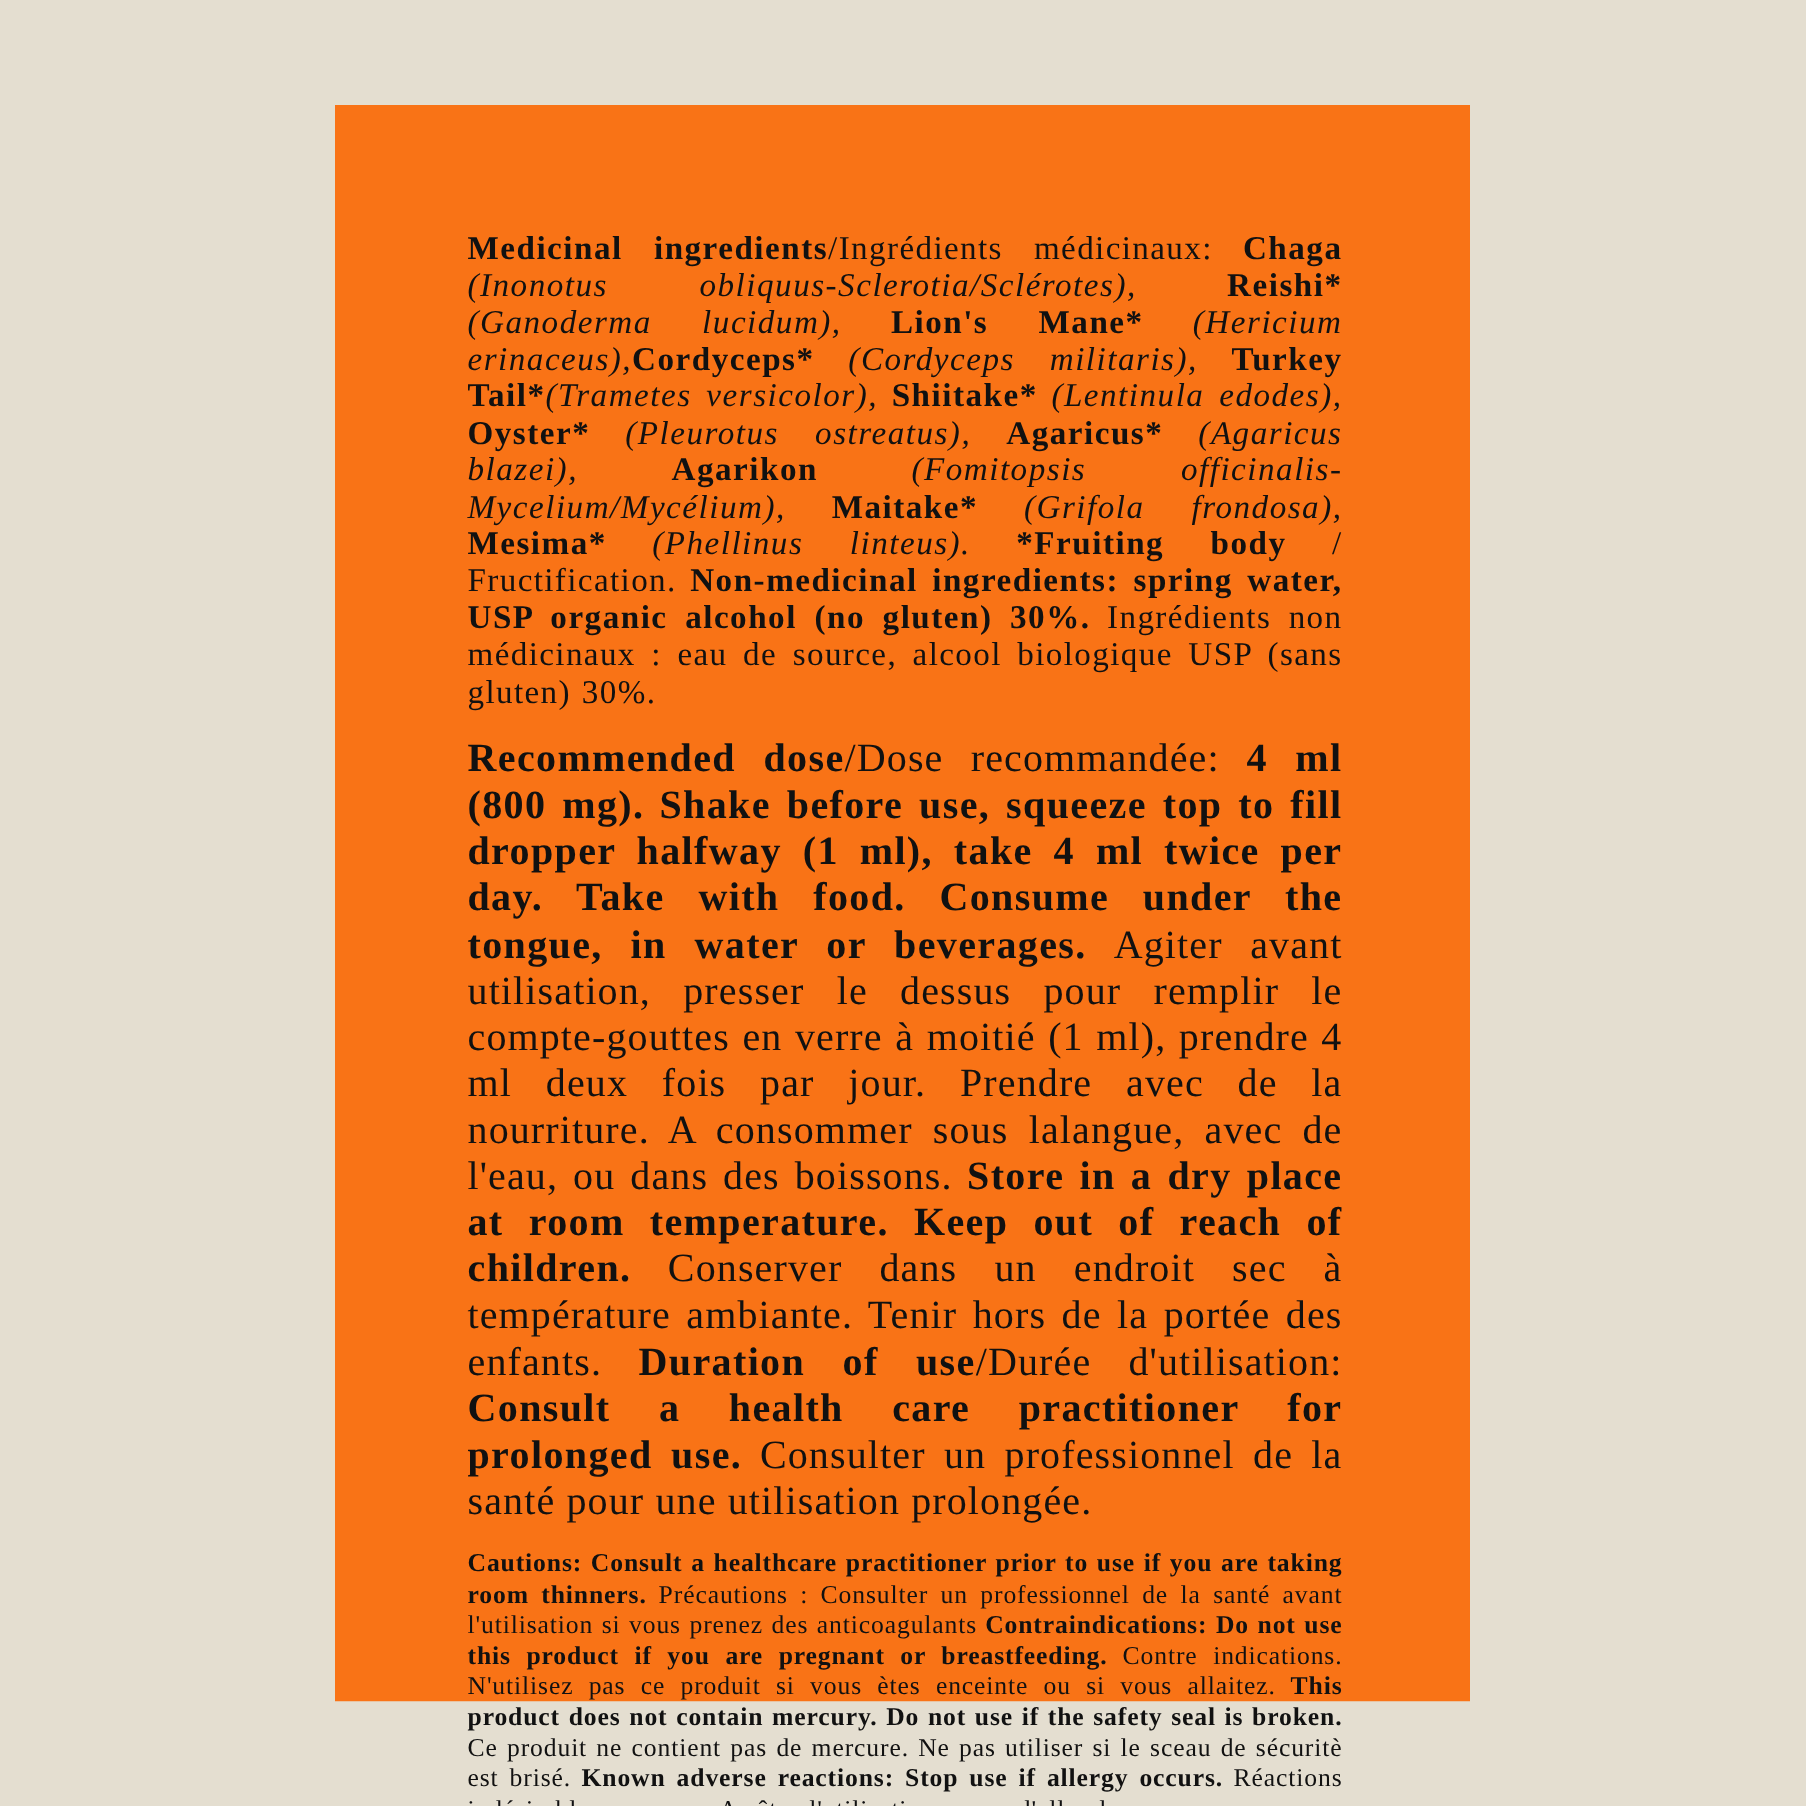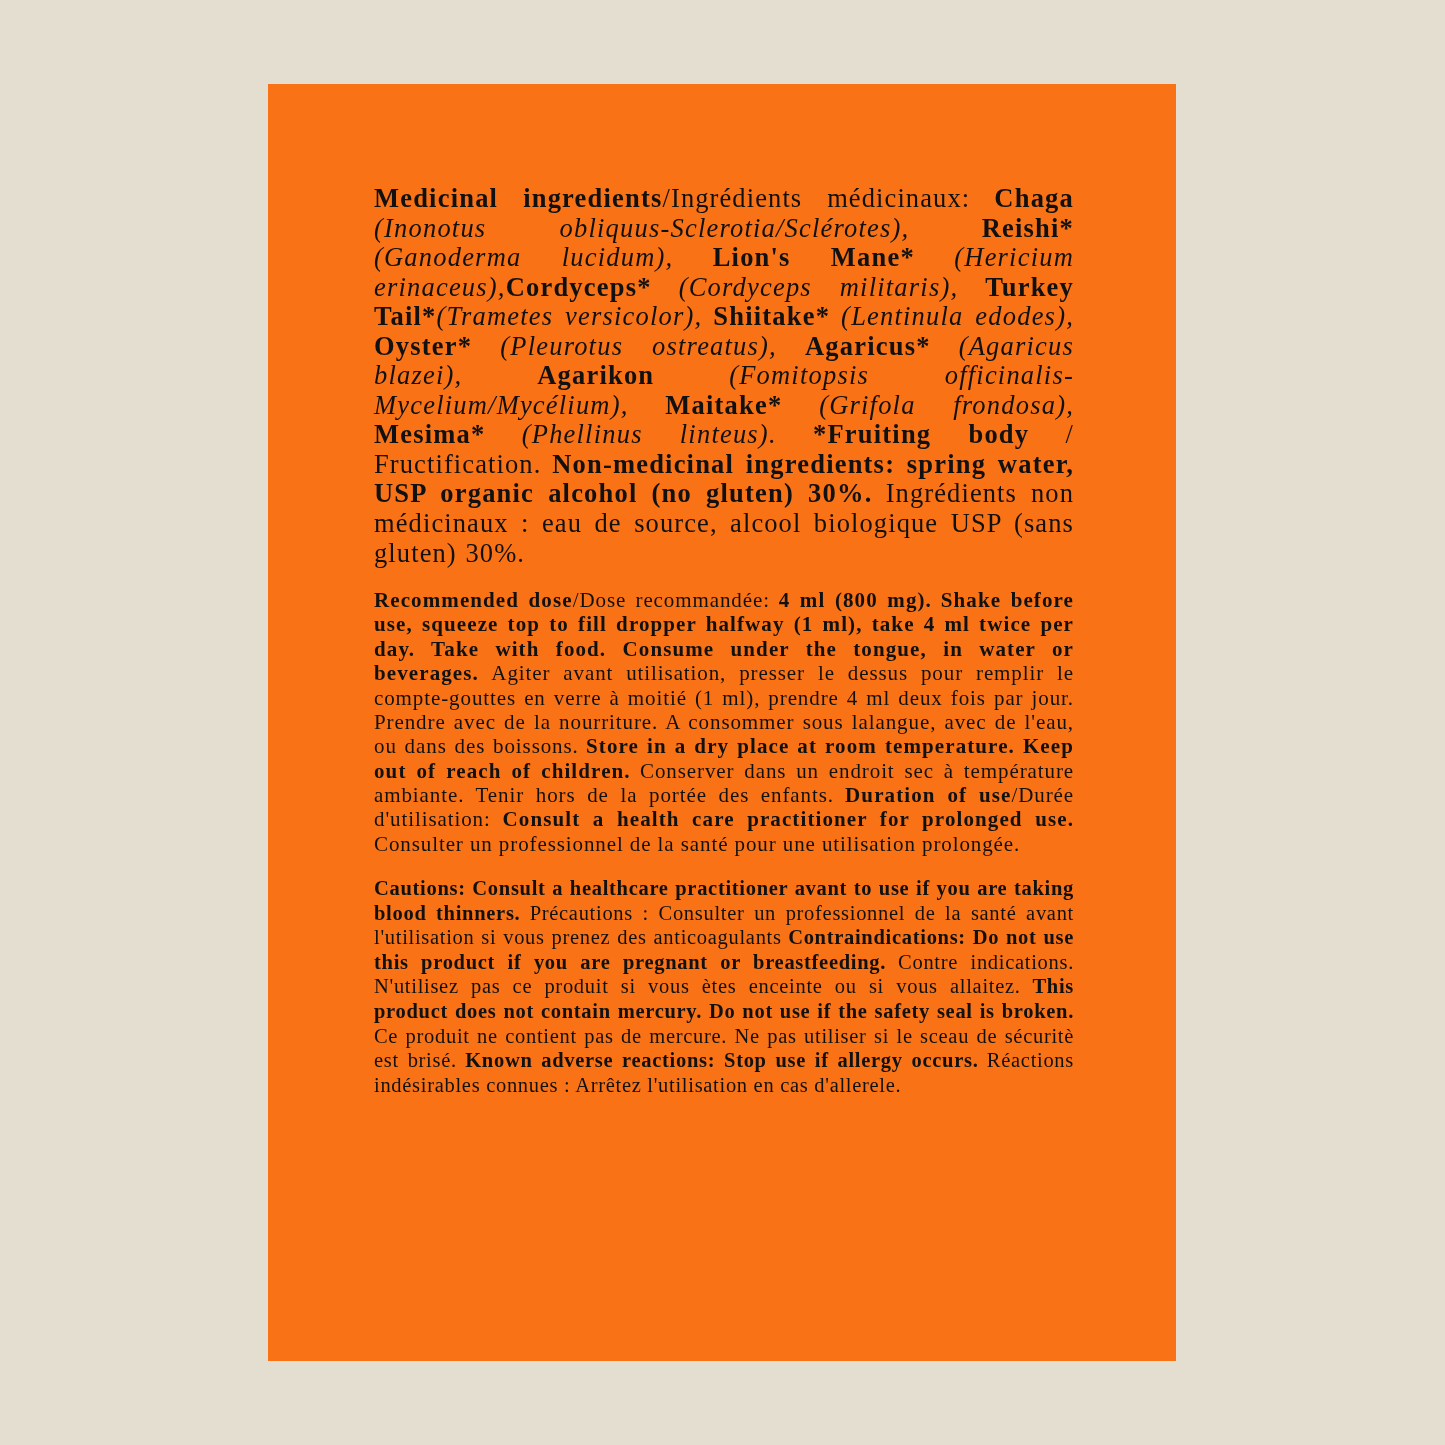--- a/index.html
+++ b/index.html
@@ -48,21 +48,21 @@
   .p-ing .i {
     font-style: italic;
     letter-spacing: 1.2px;
   }
   .p-ing .n {
     letter-spacing: 1.1px;
   }
 
   
   .p-dose {
-    font-size: 21px;
+    font-size: 32px;
     line-height: 1.16;
     color: #111;
     text-align: justify;
     letter-spacing: 0.4px;
   }
   .p-dose .b {
     font-weight: bold;
     letter-spacing: 1.1px;
   }
   .p-dose .n {
@@ -127,21 +127,21 @@
       <span class="b">Shake before use, squeeze top to fill dropper halfway (1 ml), take 4 ml twice per day. Take with food. Consume under the tongue, in water or beverages.</span>
       <span class="n">Agiter avant utilisation, presser le dessus pour remplir le compte-gouttes en verre à moitié (1 ml), prendre 4 ml deux fois par jour. Prendre avec de la nourriture. A consommer sous lalangue, avec de l'eau, ou dans des boissons.</span>
       <span class="b">Store in a dry place at room temperature. Keep out of reach of children.</span>
       <span class="n">Conserver dans un endroit sec à température ambiante. Tenir hors de la portée des enfants.</span>
       <span class="b">Duration of use</span><span class="n">/</span><span class="n">Durée d'utilisation:</span>
       <span class="b">Consult a health care practitioner for prolonged use.</span>
       <span class="n">Consulter un professionnel de la santé pour une utilisation prolongée.</span>
     </div>
 
     <div class="block p-caut">
-      <span class="b">Cautions: Consult a healthcare practitioner avant to use if you are taking blood thinners.</span>
+      <span class="b">Cautions: Consult a healthcare practitioner prior to use if you are taking room thinners.</span>
       <span class="n">Précautions : Consulter un professionnel de la santé avant l'utilisation si vous prenez des anticoagulants</span>
       <span class="b">Contraindications: Do not use this product if you are pregnant or breastfeeding.</span>
       <span class="n">Contre indications. N'utilisez pas ce produit si vous ètes enceinte ou si vous allaitez.</span>
       <span class="b">This product does not contain mercury. Do not use if the safety seal is broken.</span>
       <span class="n">Ce produit ne contient pas de mercure. Ne pas utiliser si le sceau de sécuritè est brisé.</span>
       <span class="b">Known adverse reactions: Stop use if allergy occurs.</span>
       <span class="n">Réactions indésirables connues : Arrêtez l'utilisation en cas d'allerele.</span>
     </div>
 
   </div>

